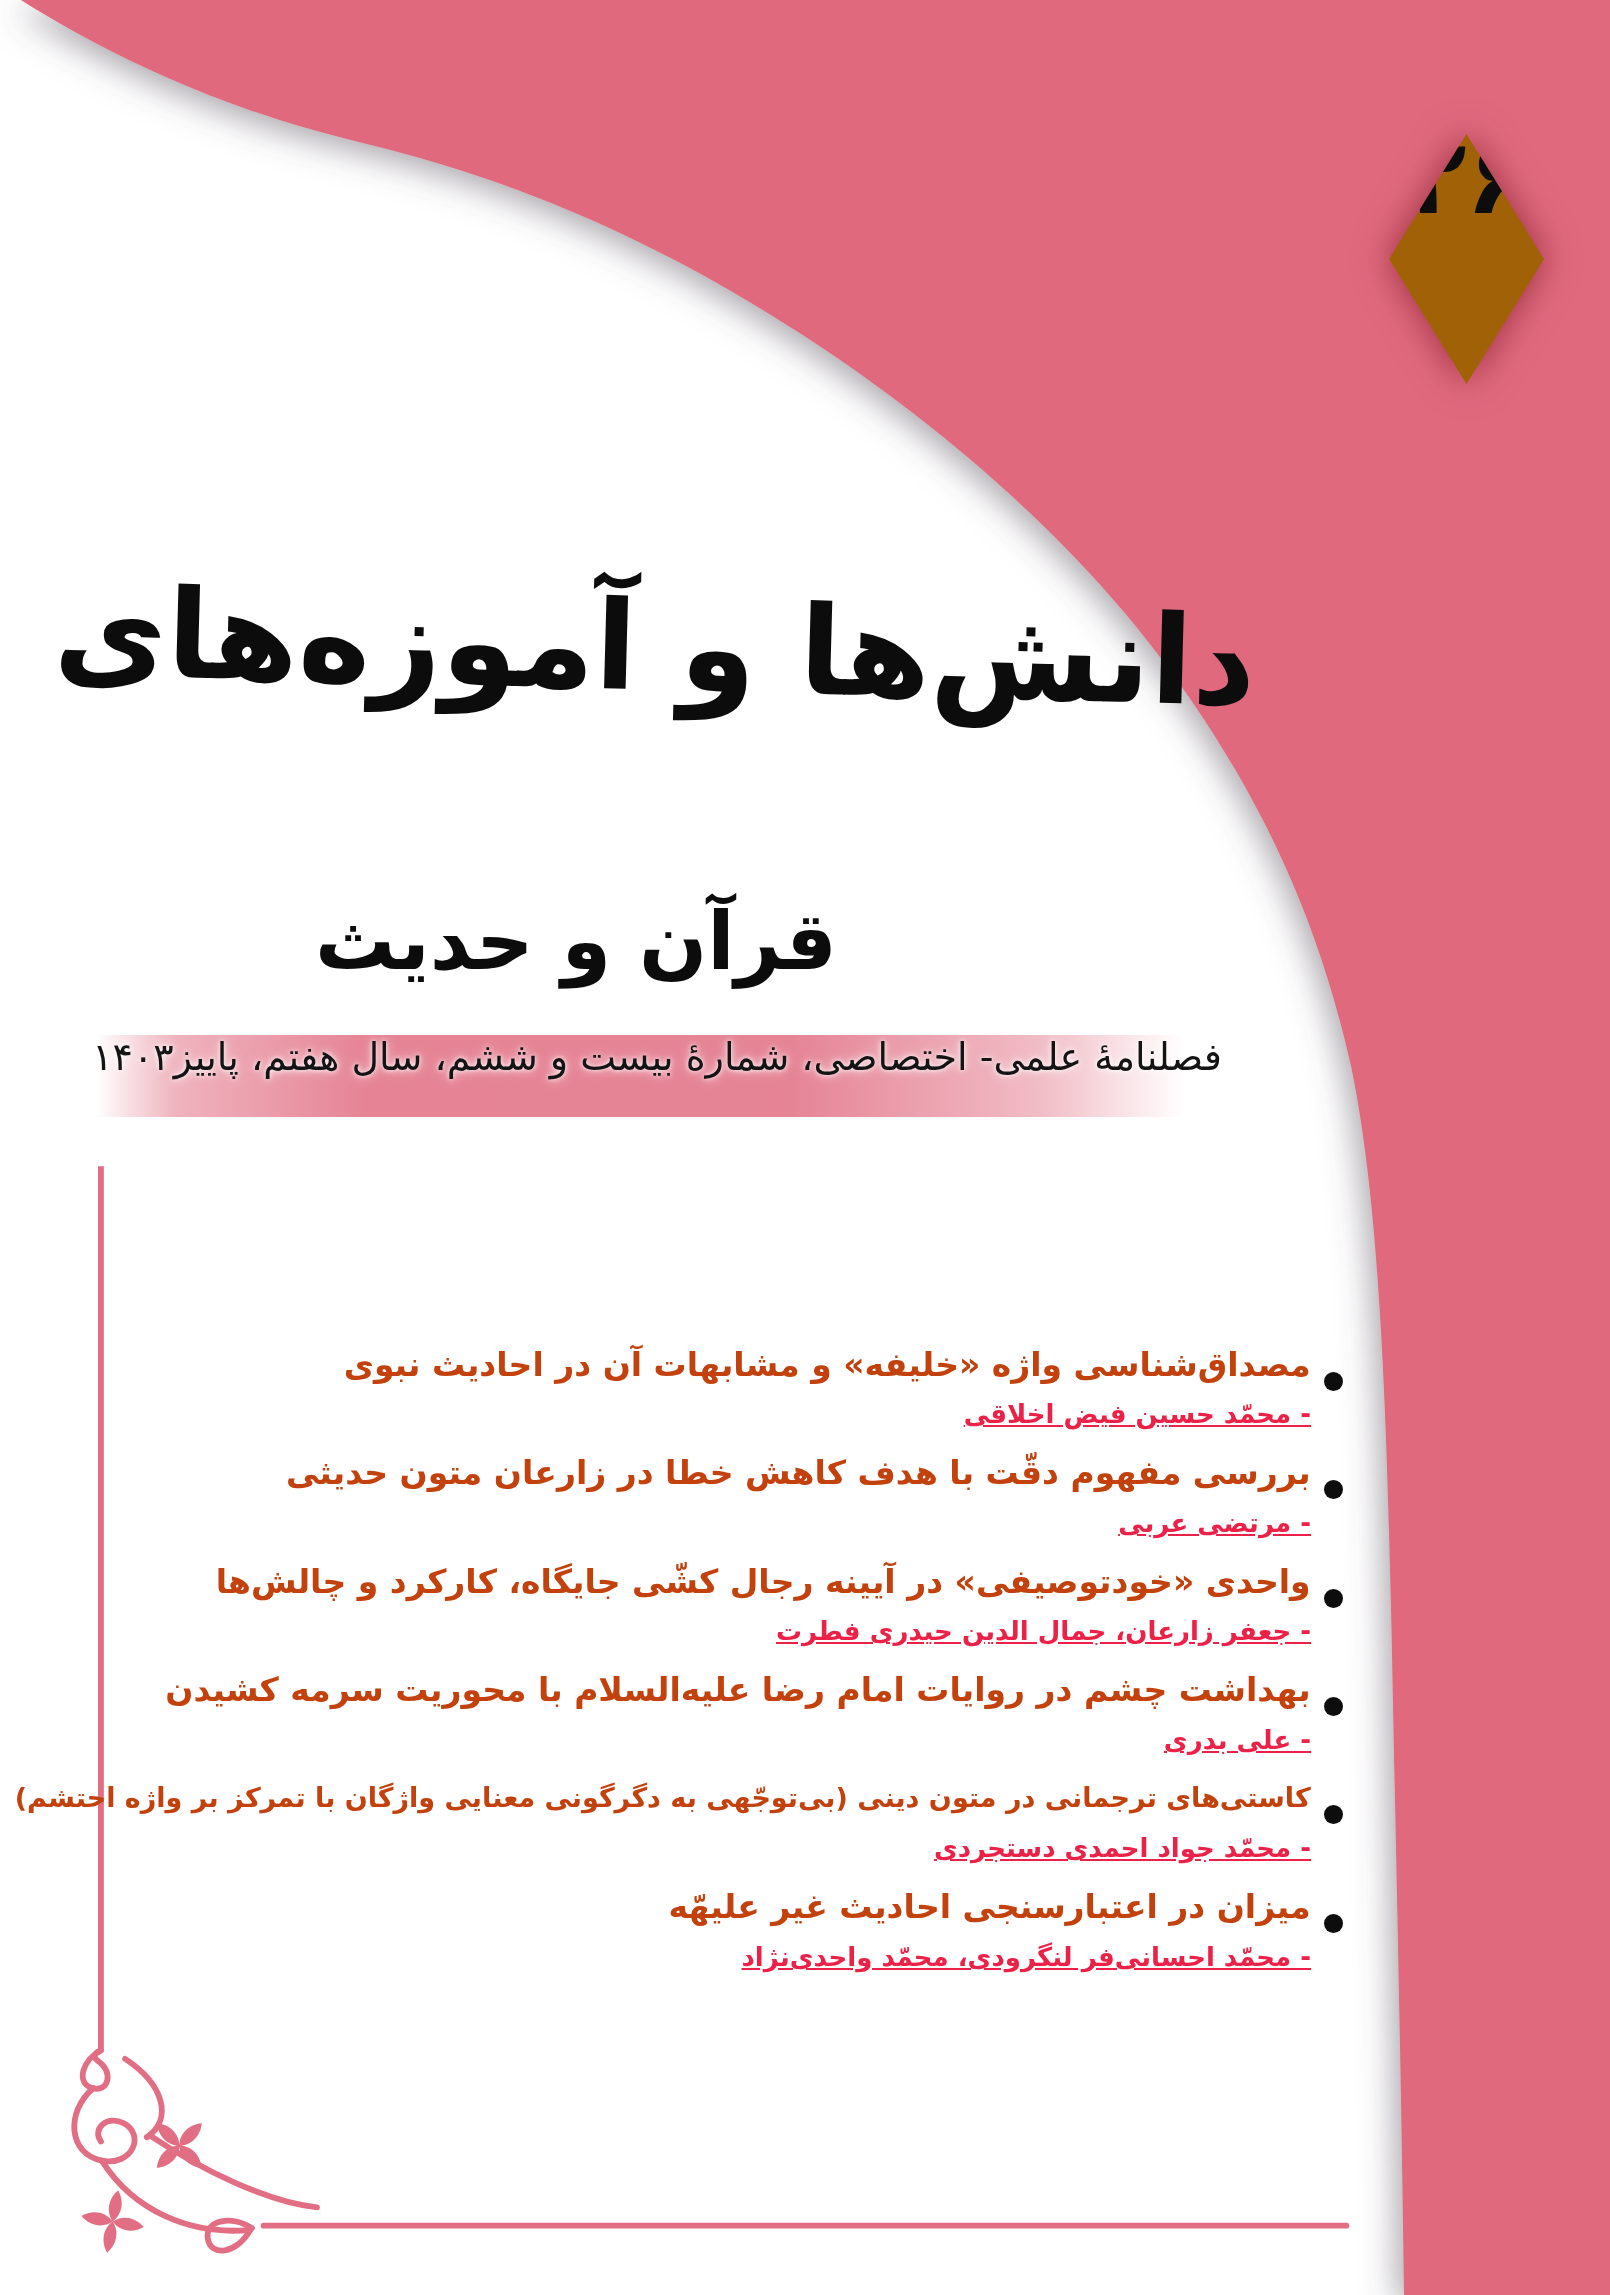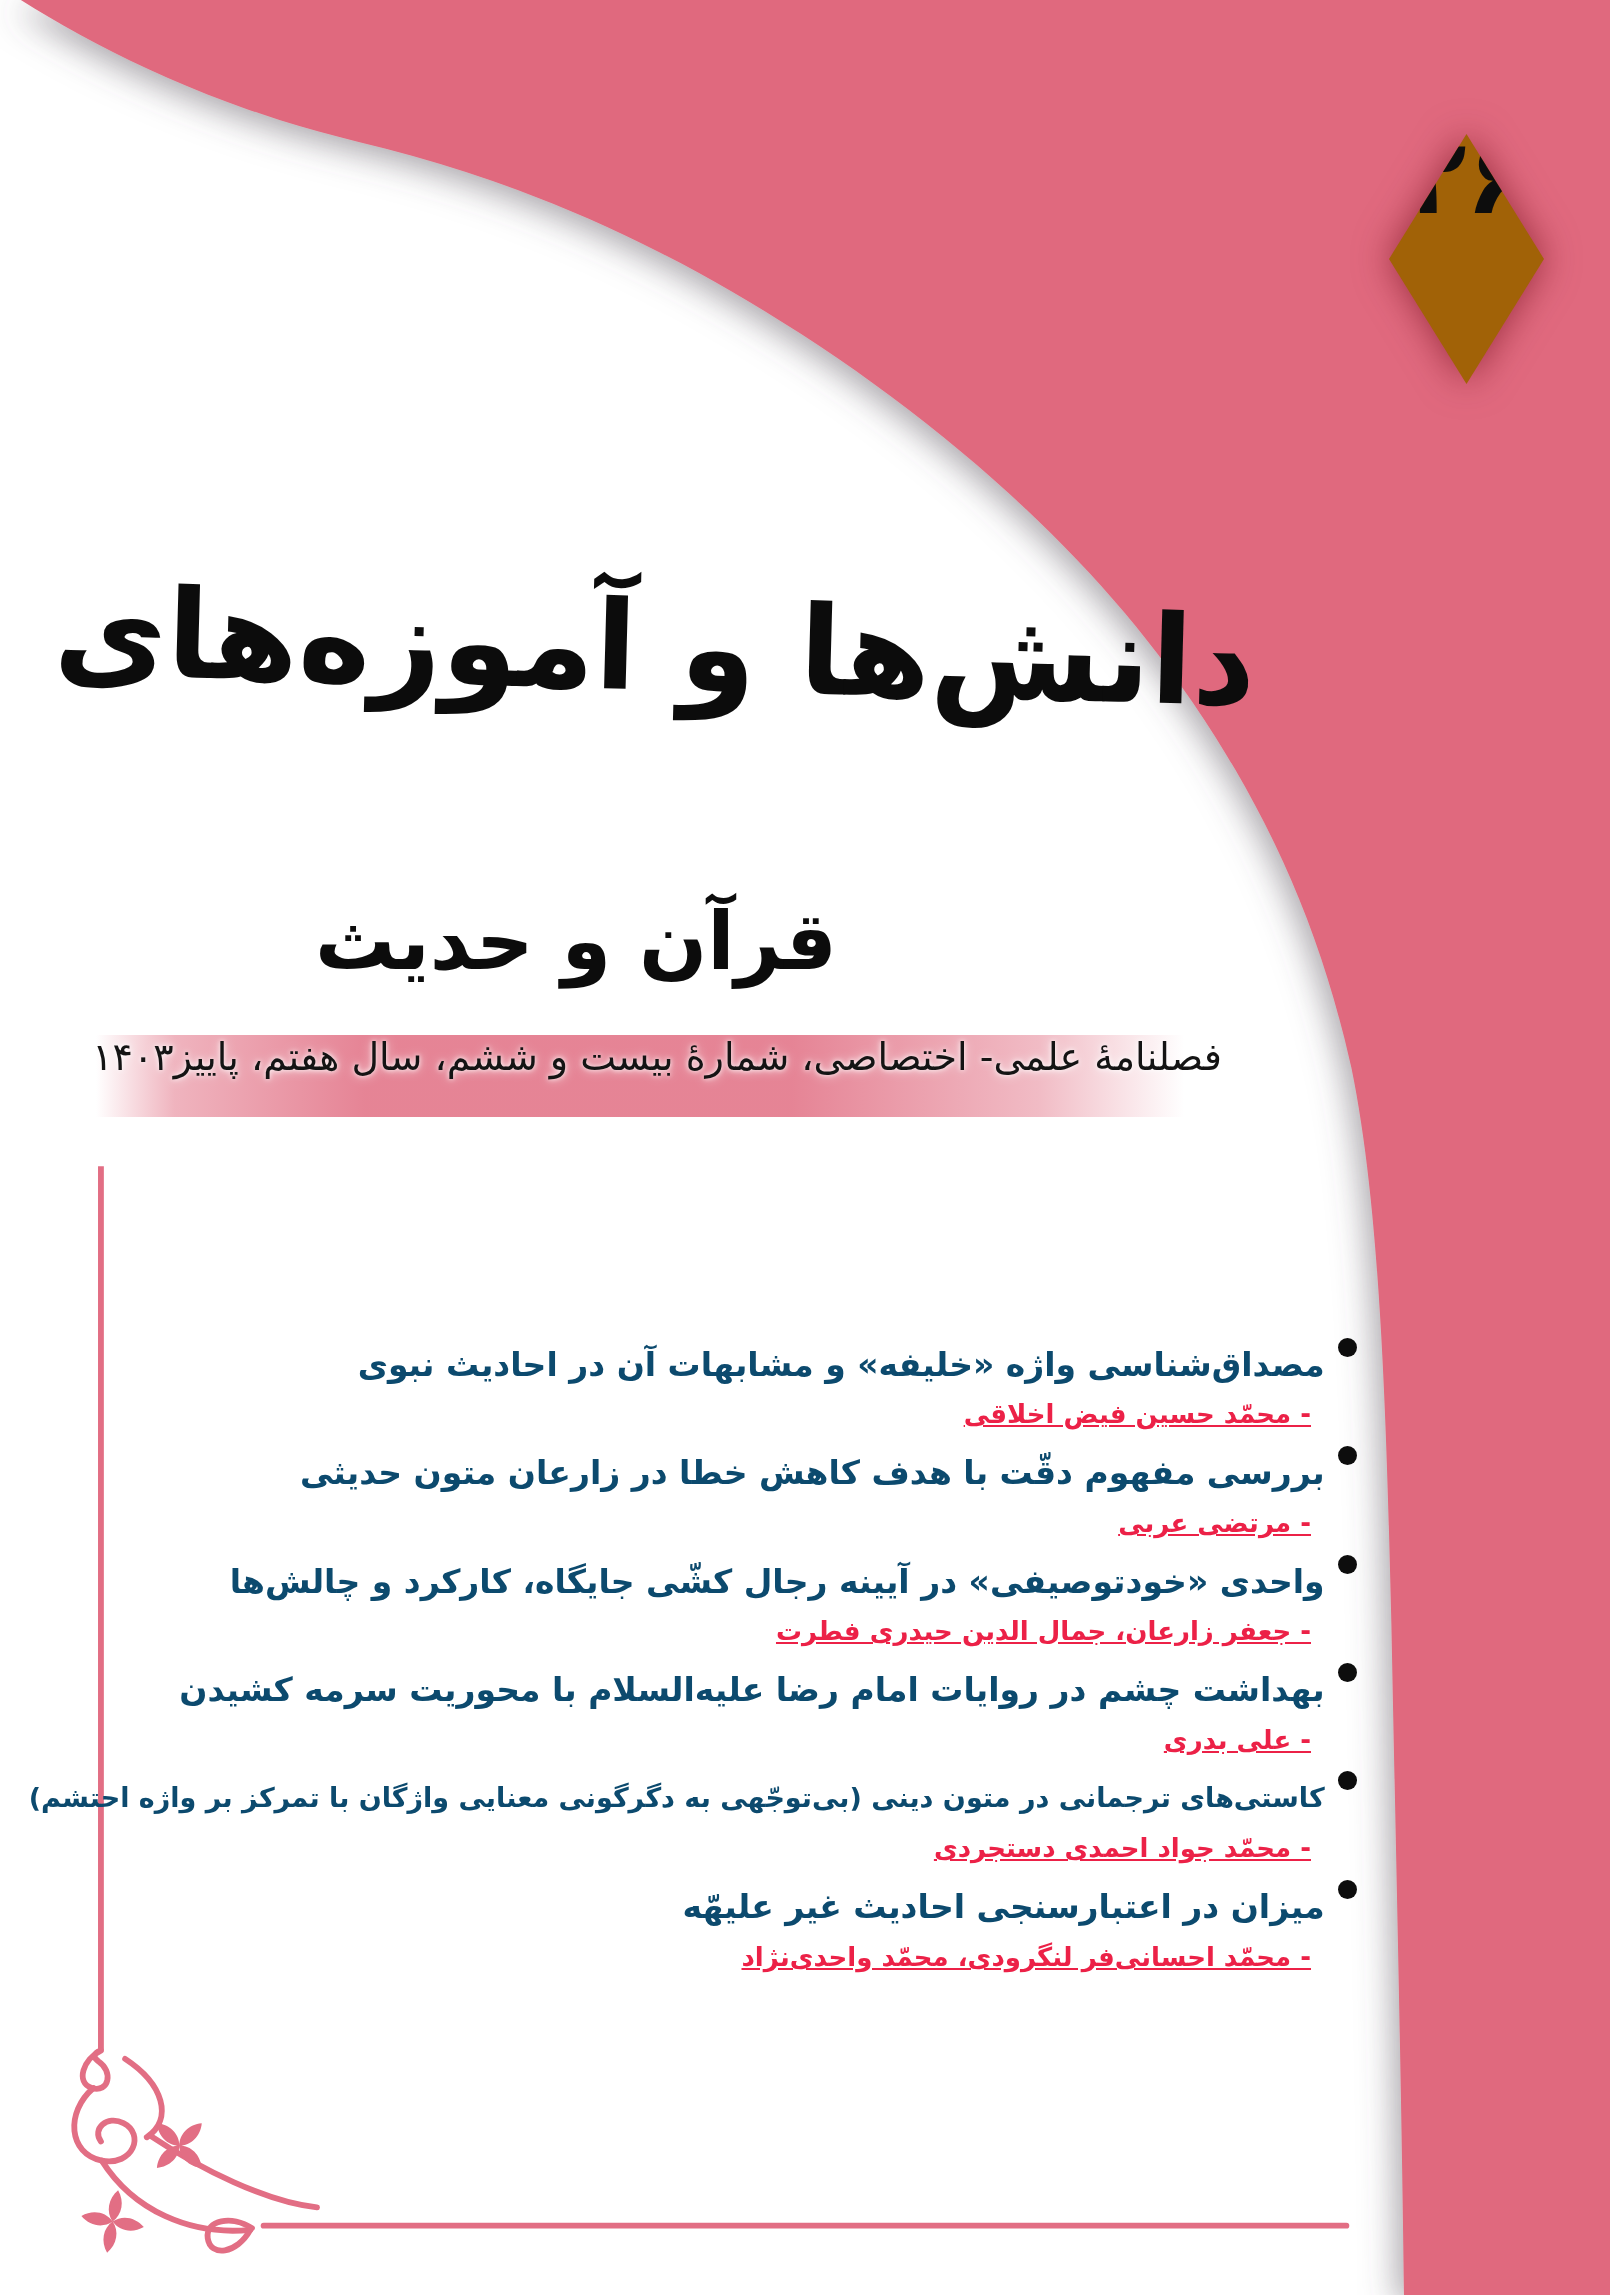--- a/index.html
+++ b/index.html
@@ -52,23 +52,23 @@
       rgba(224,105,126,0) 97%);
     display:flex;align-items:flex-start;justify-content:center;
   }
   .band .band-text{
     font-size:38px;color:#141414;white-space:nowrap;
     text-shadow:0 0 5px rgba(255,255,255,.95),0 0 11.7px rgba(255,255,255,.8);
   }
 
   
   .toc-title{
-    position:absolute;right:253px;
-    display:flex;align-items:flex-start;gap:13.4px;direction:rtl;
-    font-size:33px;font-weight:700;color:#0c4a6e;white-space:nowrap;
+    position:absolute;right:267px;
+    display:flex;align-items:flex-end;gap:13.4px;direction:rtl;
+    font-size:33px;font-weight:700;color:#c2410c;white-space:nowrap;
     line-height:53px;
   }
   .toc-title.long{font-size:27px;}
   .bullet{width:19px;height:19px;border-radius:50%;background:#0d0d0d;flex:none;}
   .toc-author{
     position:absolute;right:299px;
     font-size:26px;font-weight:700;color:#ec2147;white-space:nowrap;
     line-height:40px;direction:rtl;text-decoration:underline;
   }
 </style>

